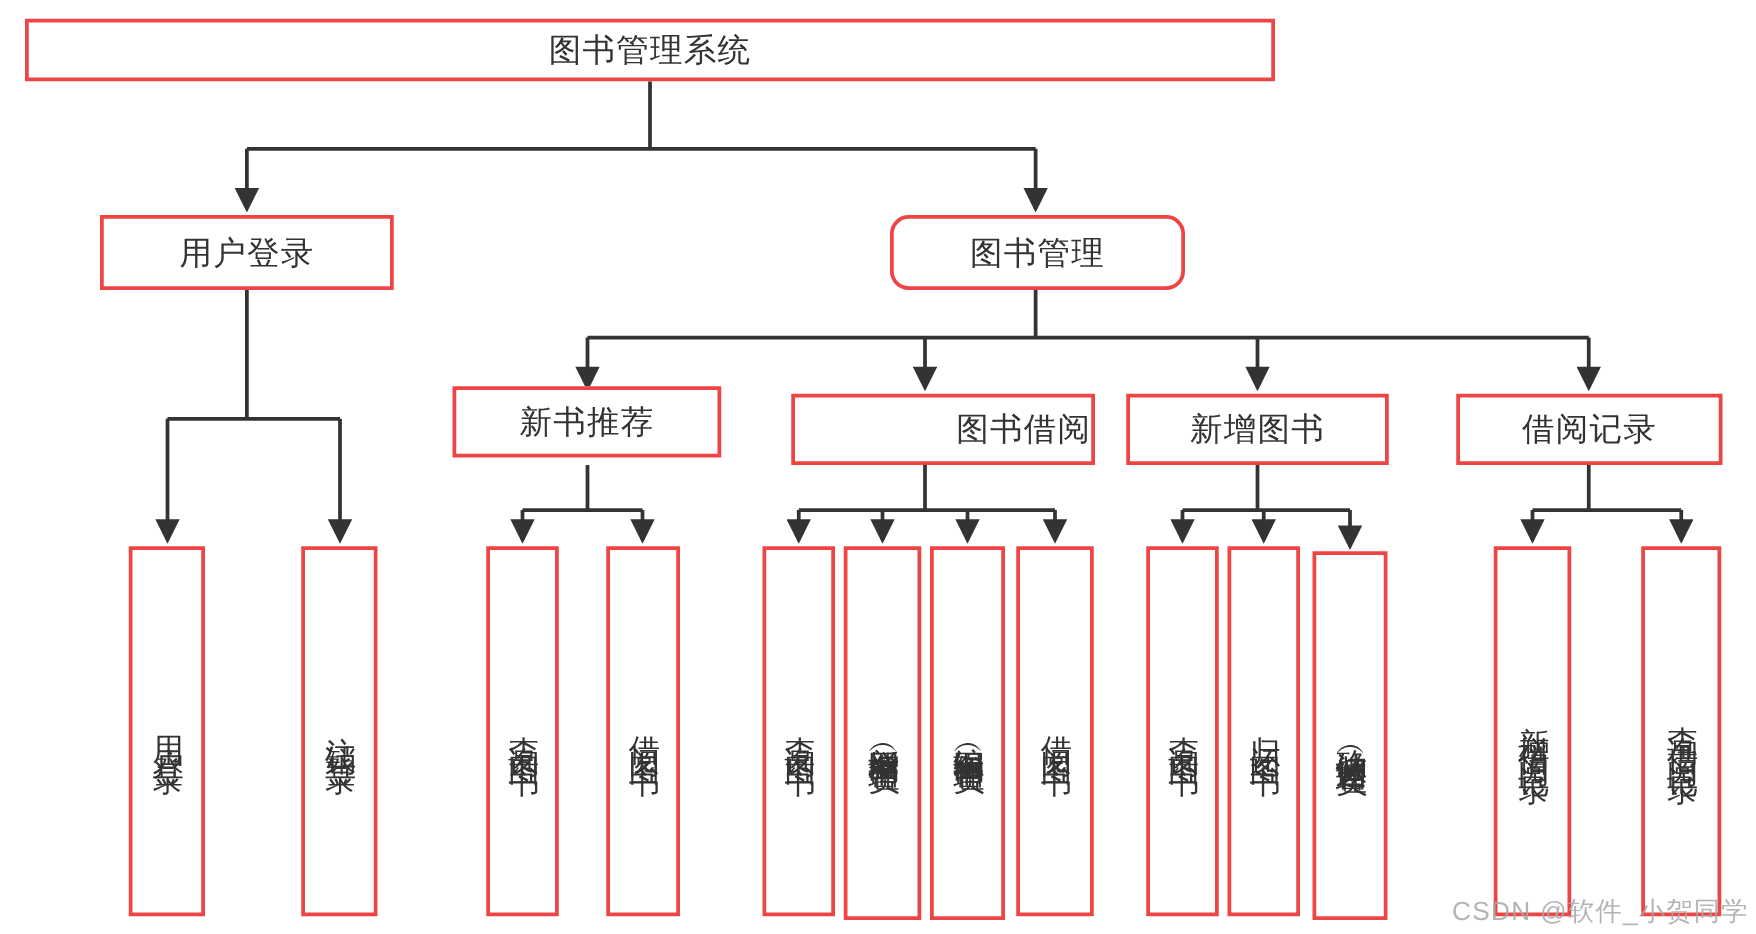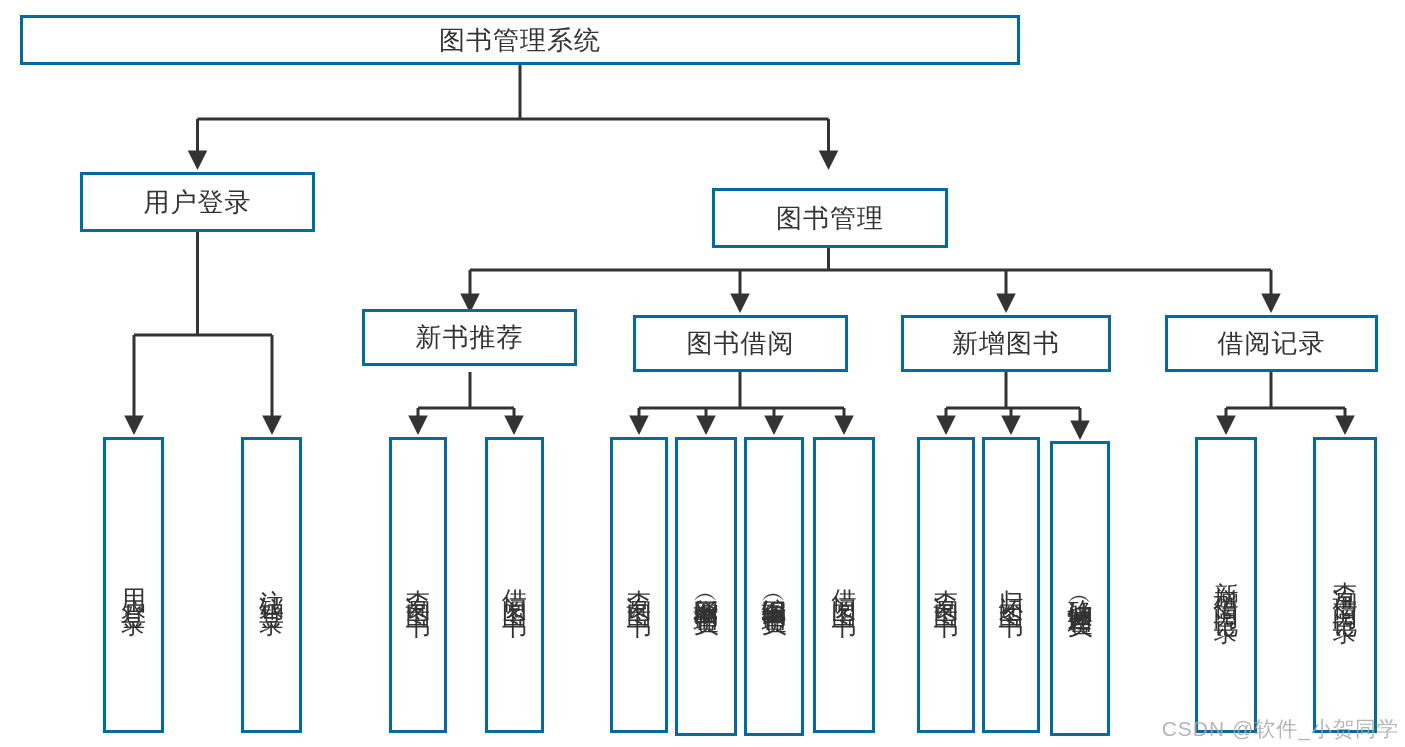--- a/index.html
+++ b/index.html
@@ -18,21 +18,21 @@
   }
   .connectors {
     position: absolute;
     left: 0;
     top: 0;
     z-index: 1;
   }
   .box {
     position: absolute;
     box-sizing: border-box;
-    border: 3px solid #0369a1;
+    border: 3px solid #ef4444;
     background: #ffffff;
     display: flex;
     align-items: center;
     justify-content: center;
     z-index: 2;
   }
   .hlabel {
     font-size: 26px;
     letter-spacing: 1px;
     color: #333333;
@@ -120,28 +120,28 @@
     <line class="ln" x1="1345" y1="408" x2="1345" y2="432" marker-end="url(#arw)"></line>
   </svg>
 
   <div class="box" style="left:20px; top:15px; width:1000px; height:50px;">
     <span class="hlabel">图书管理系统</span>
   </div>
 
   <div class="box" style="left:80px; top:172px; width:235px; height:60px;">
     <span class="hlabel">用户登录</span>
   </div>
-  <div class="box" style="left:712px; top:188px; width:236px; height:60px;">
+  <div class="box" style="left:712px; top:172px; width:236px; height:60px;border-radius:15px;">
     <span class="hlabel">图书管理</span>
   </div>
 
   <div class="box" style="left:362px; top:309px; width:215px; height:57px;">
     <span class="hlabel">新书推荐</span>
   </div>
-  <div class="box" style="left:633px; top:315px; width:215px; height:57px;">
+  <div class="box" style="left:633px; top:315px; width:243px; height:57px;justify-content:flex-end;">
     <span class="hlabel">图书借阅</span>
   </div>
   <div class="box" style="left:901px; top:315px; width:210px; height:57px;">
     <span class="hlabel">新增图书</span>
   </div>
   <div class="box" style="left:1165px; top:315px; width:213px; height:57px;">
     <span class="hlabel">借阅记录</span>
   </div>
 
   <div class="box leaf" style="left:103px; top:437px; width:61px; height:296px;">

